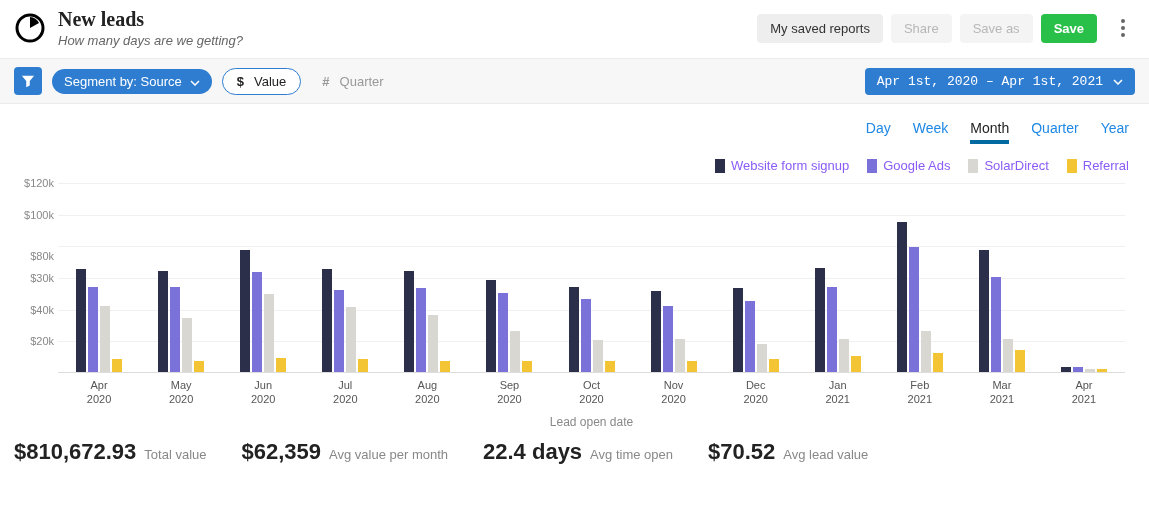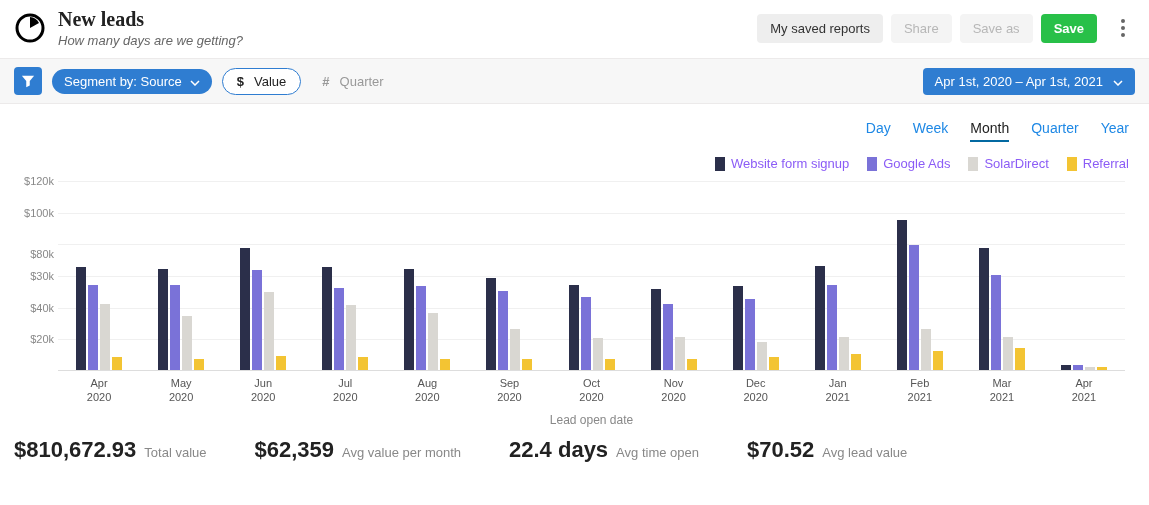--- a/index.html
+++ b/index.html
@@ -18,40 +18,40 @@
   .kebab span { width: 4px; height: 4px; background: #666; border-radius: 50%; }
   .toolbar { background: #f7f7f7; border-top: 1px solid #eceaea; border-bottom: 1px solid #eceaea; padding: 8px 14px; display: flex; align-items: center; gap: 10px; }
   .filter-chip { width: 28px; height: 28px; background: #2f7dd1; border-radius: 4px; display: flex; align-items: center; justify-content: center; }
   .segment-chip { background: #2f7dd1; color: #fff; border-radius: 14px; padding: 5px 12px; display: flex; align-items: center; gap: 8px; font-size: 13px; }
   .pill-group { display: flex; align-items: center; gap: 6px; }
   .pill { border-radius: 14px; padding: 5px 14px; display: flex; align-items: center; gap: 10px; border: 1px solid transparent; font-size: 13px; }
   .pill-active { border-color: #2f7dd1; background: #fff; }
   .pill .sym { font-weight: 700; }
   .pill-inactive .sym { color: #999; }
   .pill-inactive { color: #999; }
-  .date-chip { margin-left: auto; background: #2f7dd1; color: #fff; border-radius: 4px; padding: 6px 12px; display: flex; align-items: center; gap: 10px; font-size: 13px; }
+  .date-chip { margin-left: auto; background: #2f7dd1; color: #fff; border-radius: 4px; padding: 6px 12px; display: flex; align-items: center; gap: 10px; font-size: 13px; font-family: Liberation Mono, monospace; }
   .chart-card { background: #fff; padding: 0 14px; }
   .period-row { display: flex; justify-content: flex-end; gap: 22px; padding: 16px 6px 10px 0; font-size: 14px; }
   .period-row .period { color: #1e88e5; cursor: pointer; }
-  .period-row .period.active { color: #222; border-bottom: 2px solid #0369a1; padding-bottom: 4px; }
+  .period-row .period.active { color: #222; border-bottom: 4px solid #0369a1; padding-bottom: 4px; }
   .legend-row { display: flex; justify-content: flex-end; gap: 18px; padding: 4px 6px 10px 0; font-size: 13px; color: #8b5cf6; }
   .legend-item { display: flex; align-items: center; gap: 6px; }
   .swatch { width: 10px; height: 14px; }
   .chart-outer { position: relative; padding-left: 44px; padding-right: 10px; }
   .y-axis { position: absolute; left: 0; top: 0; bottom: 20px; width: 44px; }
   .y-tick { position: absolute; right: 4px; font-size: 11px; color: #888; transform: translateY(-50%); }
   .plot { position: relative; height: 190px; border-bottom: 1px solid #ddd; }
   .gridline { position: absolute; left: 0; right: 0; height: 1px; background: #f0f0f0; }
   .categories { display: flex; height: 100%; }
   .cat { flex: 1; display: flex; align-items: flex-end; justify-content: center; gap: 2px; position: relative; }
   .bar { width: 10px; }
   .x-labels { display: flex; margin-top: 6px; }
   .x-label { flex: 1; text-align: center; font-size: 11px; color: #555; line-height: 1.25; }
   .x-title { text-align: center; font-size: 12px; color: #888; margin-top: 8px; }
-  .stats-row { display: flex; padding: 10px 14px 12px 14px; gap: 48px; }
+  .stats-row { display: flex; padding: 10px 14px 12px 14px; gap: 35px; }
   .stat { display: flex; align-items: baseline; gap: 8px; }
   .stat-value { font-size: 22px; font-weight: 700; }
   .stat-label { font-size: 13px; color: #888; }
   .chev { display: inline-block; }
 </style>
 </head>
 <body>
 
 <div class="header">
   <div class="logo">

